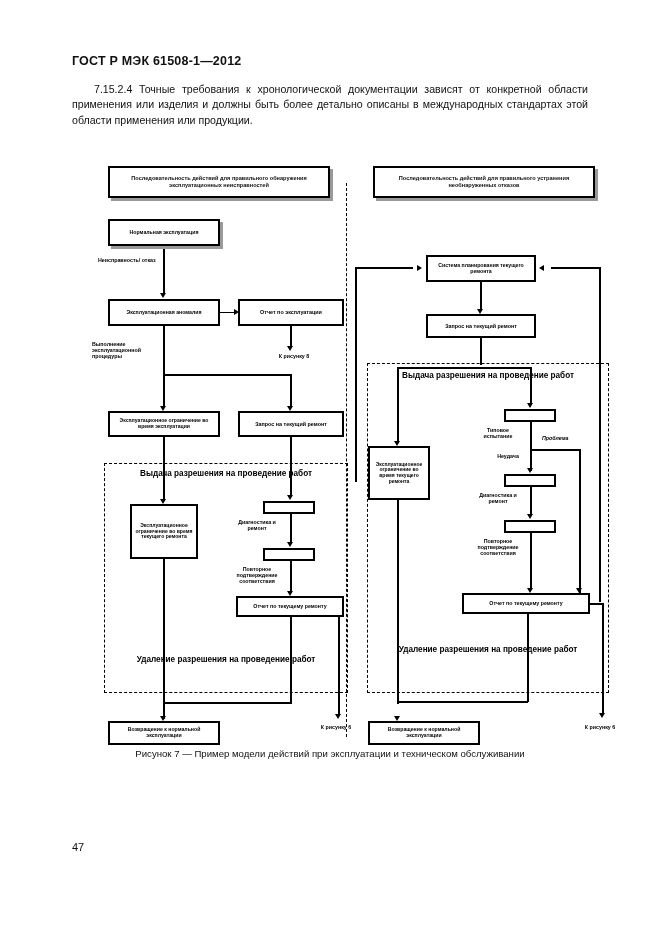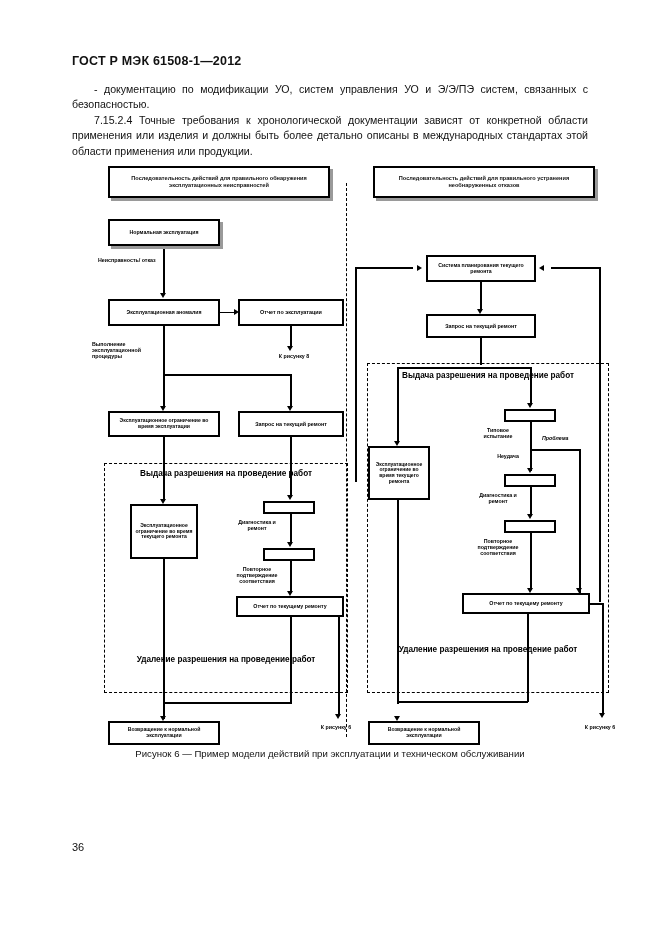--- a/index.html
+++ b/index.html
@@ -170,21 +170,20 @@
   }
 </style>
 </head>
 <body>
 
 <div class="page">
 
   <div class="doc-header">ГОСТ Р МЭК 61508-1—2012</div>
 
   <div class="body-text">
-    <p class="indent">- документацию по модификации УО, систем управления УО и Э/Э/ПЭ систем, связанных с безопасностью.</p>
     <p class="indent">7.15.2.4  Точные требования к хронологической документации зависят от конкретной области применения или изделия и должны быть более детально описаны в международных стандартах этой области применения или продукции.</p>
   </div>
 
   <div class="figure">
 
     <div class="vdash" style="left:256px; top:20px; height:554px;"></div>
 
     <div class="banner" style="left:18px; top:3px; width:222px; height:32px; font-size:5.6px; padding:0 6px;">Последовательность действий для правильного обнаружения эксплуатационных неисправностей</div>
 
     <div class="node shadow thick" style="left:18px; top:56px; width:112px; height:27px; font-size:5.2px;">Нормальная эксплуатация</div>
@@ -335,17 +334,17 @@
 
     <div class="node thick" style="left:278px; top:558px; width:112px; height:24px; font-size:5.2px;">Возвращение к нормальной эксплуатации</div>
 
     <div class="hline" style="left:500px; top:440px; width:14px;"></div>
     <div class="vline" style="left:512px; top:440px; height:112px;"></div>
     <div class="arrow-d" style="left:509px; top:550px;"></div>
     <div class="edge-label" style="left:482px; top:561px; width:56px; text-align:center;">К рисунку 6</div>
 
   </div>
 
-  <div class="fig-caption">Рисунок 6 — Пример модели действий при эксплуатации и техническом обслуживании</div>
-
-  <div class="page-number">36</div>
+  <div class="fig-caption">Рисунок 7 — Пример модели действий при эксплуатации и техническом обслуживании</div>
+
+  <div class="page-number">47</div>
 
 </div>
 
 </body></html>

